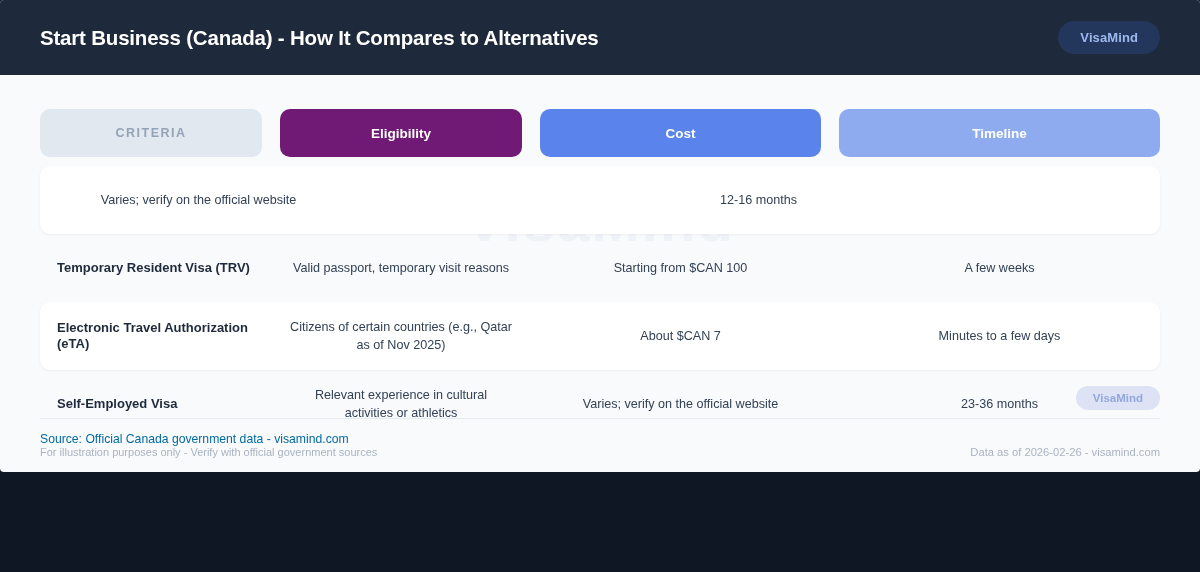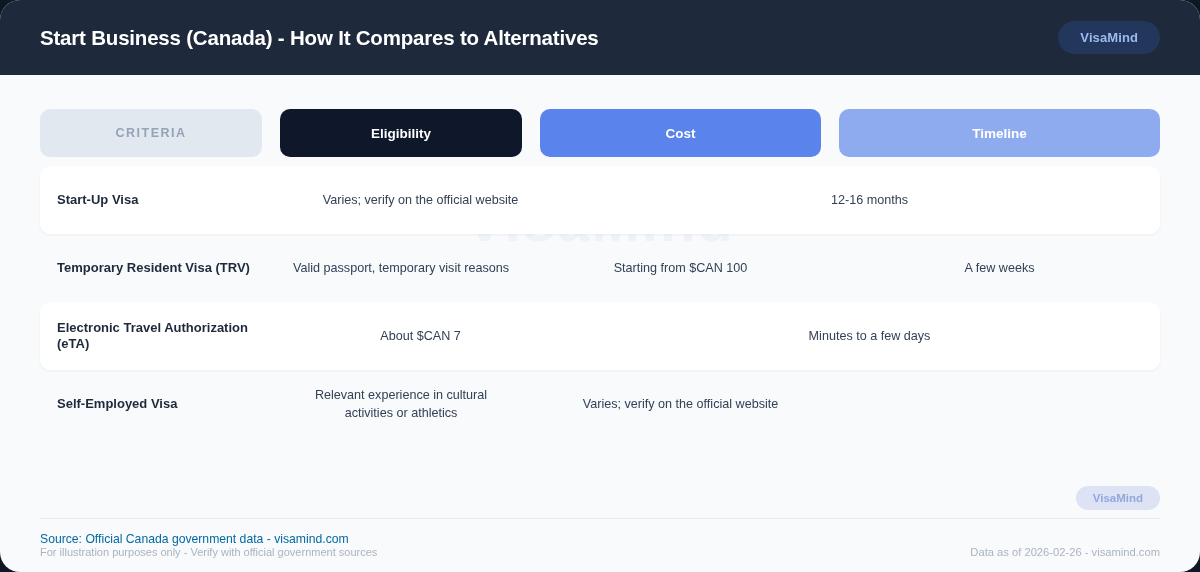--- a/index.html
+++ b/index.html
@@ -8,23 +8,23 @@
     width: 1200px;
     height: 572px;
     background: #0f1724;
     font-family: "Liberation Sans", sans-serif;
     -webkit-font-smoothing: antialiased;
   }
 
   .page {
     position: relative;
     width: 1200px;
-    height: 572px;
+    height: 472px;
     background: #f8fafc;
-    border-radius: 20px;
+    border-radius: 4px;
     overflow: hidden;
   }
 
   
   .header {
     position: relative;
     height: 75px;
     background: #1e293b;
     display: flex;
     align-items: center;
@@ -89,21 +89,21 @@
     color: #ffffff;
   }
 
   .col-head.c-criteria {
     flex: 0 0 222px;
     background: #e2e8f0;
     color: #94a3b8;
     font-size: 12.5px;
     letter-spacing: 1.5px;
   }
-  .col-head.c-1 { flex: 0 0 242px; background: #0f172a; }
+  .col-head.c-1 { flex: 0 0 242px; background: #701a75; }
   .col-head.c-2 { flex: 0 0 281px; background: #5a84ec; }
   .col-head.c-3 { flex: 1 1 auto;  background: #8fabf0; }
 
   
   .rows { position: relative; z-index: 2; margin-top: 9px; }
 
   .row {
     display: flex;
     align-items: center;
     min-height: 68px;
@@ -208,42 +208,43 @@
     <div class="col-head-row">
       <div class="col-head c-criteria">CRITERIA</div>
       <div class="col-head c-1">Eligibility</div>
       <div class="col-head c-2">Cost</div>
       <div class="col-head c-3">Timeline</div>
     </div>
 
     <div class="rows">
 
       <div class="row odd">
-        <div class="cell c-criteria">Start-Up Visa</div>
         <div class="cell c-2">Varies; verify on the official website</div>
         <div class="cell c-3">12-16 months</div>
       </div>
 
       <div class="row even">
         <div class="cell c-criteria">Temporary Resident Visa (TRV)</div>
         <div class="cell c-1">Valid passport, temporary visit reasons</div>
         <div class="cell c-2">Starting from $CAN 100</div>
         <div class="cell c-3">A few weeks</div>
       </div>
 
       <div class="row odd">
         <div class="cell c-criteria">Electronic Travel Authorization (eTA)</div>
+        <div class="cell c-1">Citizens of certain countries (e.g., Qatar as of Nov 2025)</div>
         <div class="cell c-2">About $CAN 7</div>
         <div class="cell c-3">Minutes to a few days</div>
       </div>
 
       <div class="row even">
         <div class="cell c-criteria">Self-Employed Visa</div>
         <div class="cell c-1">Relevant experience in cultural activities or athletics</div>
         <div class="cell c-2">Varies; verify on the official website</div>
+        <div class="cell c-3">23-36 months</div>
       </div>
 
     </div>
   </div>
 
   <div class="footer">
     <div class="footer-badge-wrap">
       <div class="footer-badge">VisaMind</div>
     </div>
     <div class="divider"></div>

